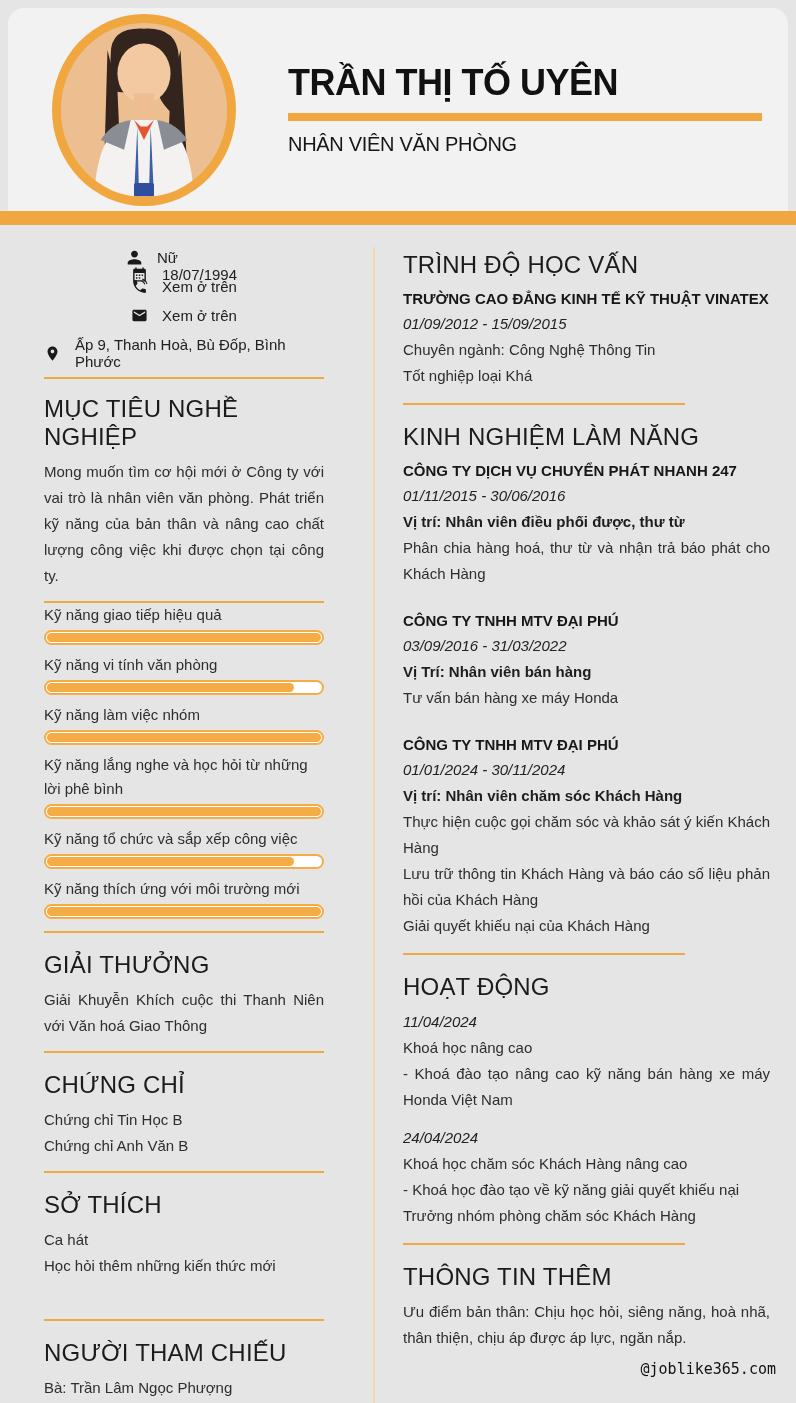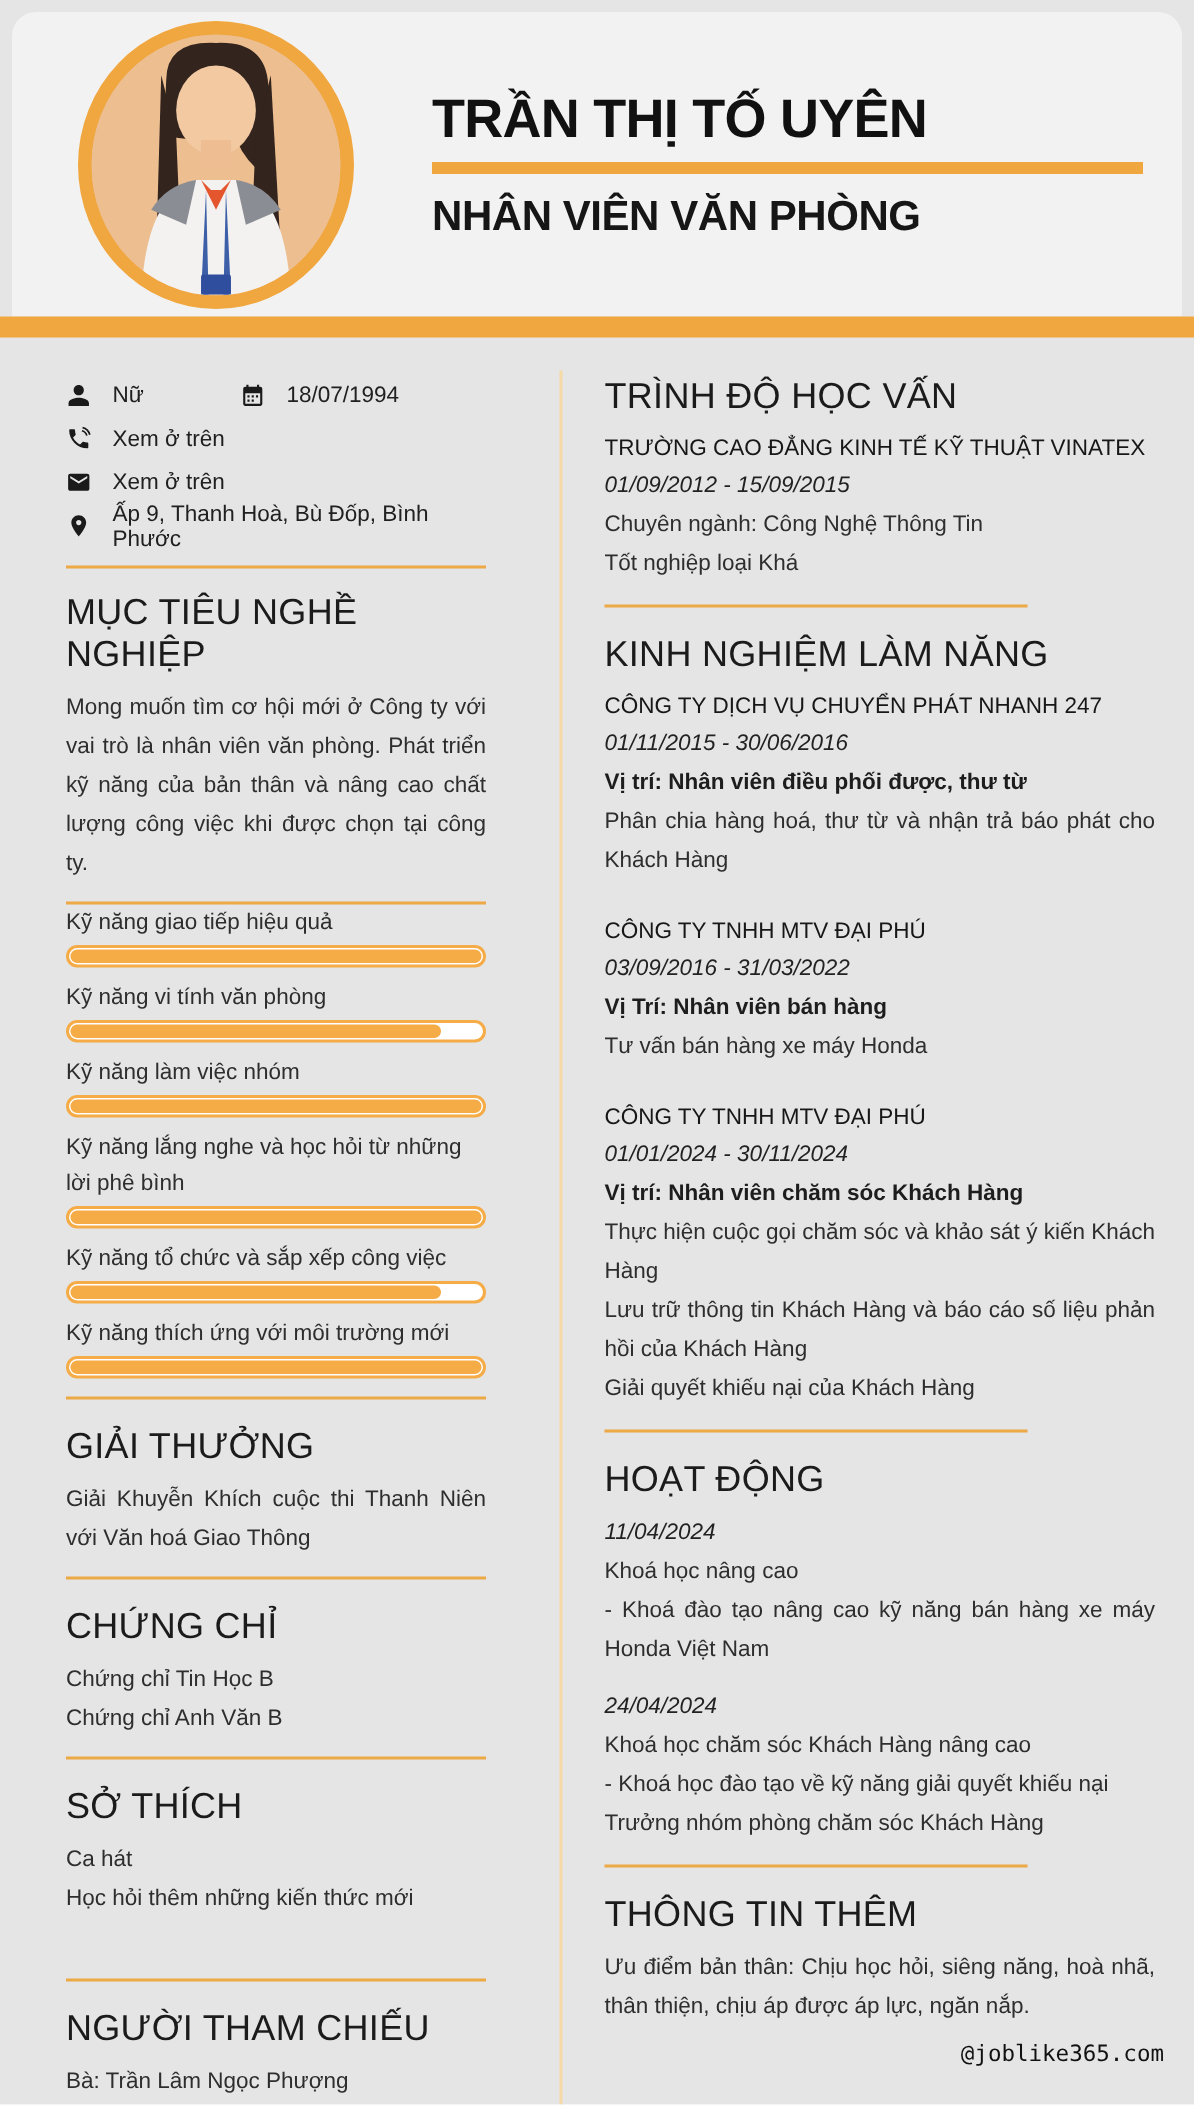--- a/index.html
+++ b/index.html
@@ -18,54 +18,54 @@
   
   .header-wrap{margin:8px 8px 0;height:203px;background:var(--header-bg);
     border-radius:16px 16px 0 0;display:flex;align-items:center;}
   .accent-bar{height:14px;background:var(--accent);}
   .photo-ring{margin-left:44px;width:184px;height:192px;border:9px solid var(--accent);
     border-radius:50%;overflow:hidden;background:#ECBE90;flex:none;}
   .photo-ring svg{display:block;width:100%;height:100%;}
   .header-text{margin-left:52px;flex:1;min-width:0;padding-right:26px;}
   .name{font-size:36px;font-weight:700;color:#111;letter-spacing:-.5px;line-height:1.1;}
   .name-rule{height:8px;background:var(--accent);margin:10px 0 12px;}
-  .job-title{font-size:28px;font-weight:700;color:#161616;letter-spacing:-.3px;}
+  .job-title{font-size:20px;font-weight:400;color:#161616;letter-spacing:-.3px;}
 
   
   .content{display:flex;align-items:stretch;padding:22px 26px 0 44px;}
   .col-left{width:280px;flex:none;}
   .v-divider{width:2px;background:var(--accent-light);margin-left:49px;margin-right:28px;flex:none;}
   .col-right{flex:1;min-width:0;}
 
   h2{font-size:24px;font-weight:400;color:var(--ink);letter-spacing:.2px;margin:18px 0 8px;}
   .col-left h2:first-of-type{margin-top:16px;}
   .col-right h2:first-child{margin-top:4px;}
   .rule{border:none;border-top:2px solid #EDA945;margin:12px 0 0;}
   .col-right .rule{width:282px;margin-top:14px;}
   .line{font-size:15px;line-height:26px;color:var(--body);}
   .just{text-align:justify;}
   .b{font-weight:700;color:#1D1D1D;}
 
   
   .contact{margin-top:2px;}
-  .c-row{display:flex;align-items:center;height:29px;font-size:15px;color:#202020;}
+  .c-row{display:flex;align-items:center;height:29px;font-size:15px;color:#202020;flex-direction:column;}
   .c-pair{display:flex;align-items:center;}
   .c-pair.first{width:116px;}
   .c-ico{width:17px;height:17px;flex:none;margin-right:14px;display:inline-flex;}
   .c-ico svg{width:100%;height:100%;fill:#1A1A1A;}
 
   
   .skill{margin-bottom:8px;}
   .skill-label{font-size:15px;line-height:24px;color:var(--body);display:block;}
   .skill-track{margin-top:3px;height:15px;border:2px solid var(--accent-fill);
     border-radius:9px;padding:1px;background:#fff;}
   .skill-fill{height:100%;background:var(--accent-fill);border-radius:6px;}
 
   
-  .edu-school,.job-company{font-size:15px;font-weight:400;line-height:24px;color:#171717;}
+  .edu-school,.job-company{font-size:15px;font-weight:700;line-height:24px;color:#171717;}
   .period{font-size:15px;font-style:italic;line-height:26px;color:#222;}
   .job{margin-bottom:22px;}
   .job:last-child{margin-bottom:0;}
   .activity{margin-bottom:12px;}
   .hobby-gap{height:28px;}
 
   
   .watermark{position:absolute;right:20px;bottom:25px;
     font-family:"DejaVu Sans Mono","Liberation Mono",monospace;
     font-size:15px;color:#111;}

